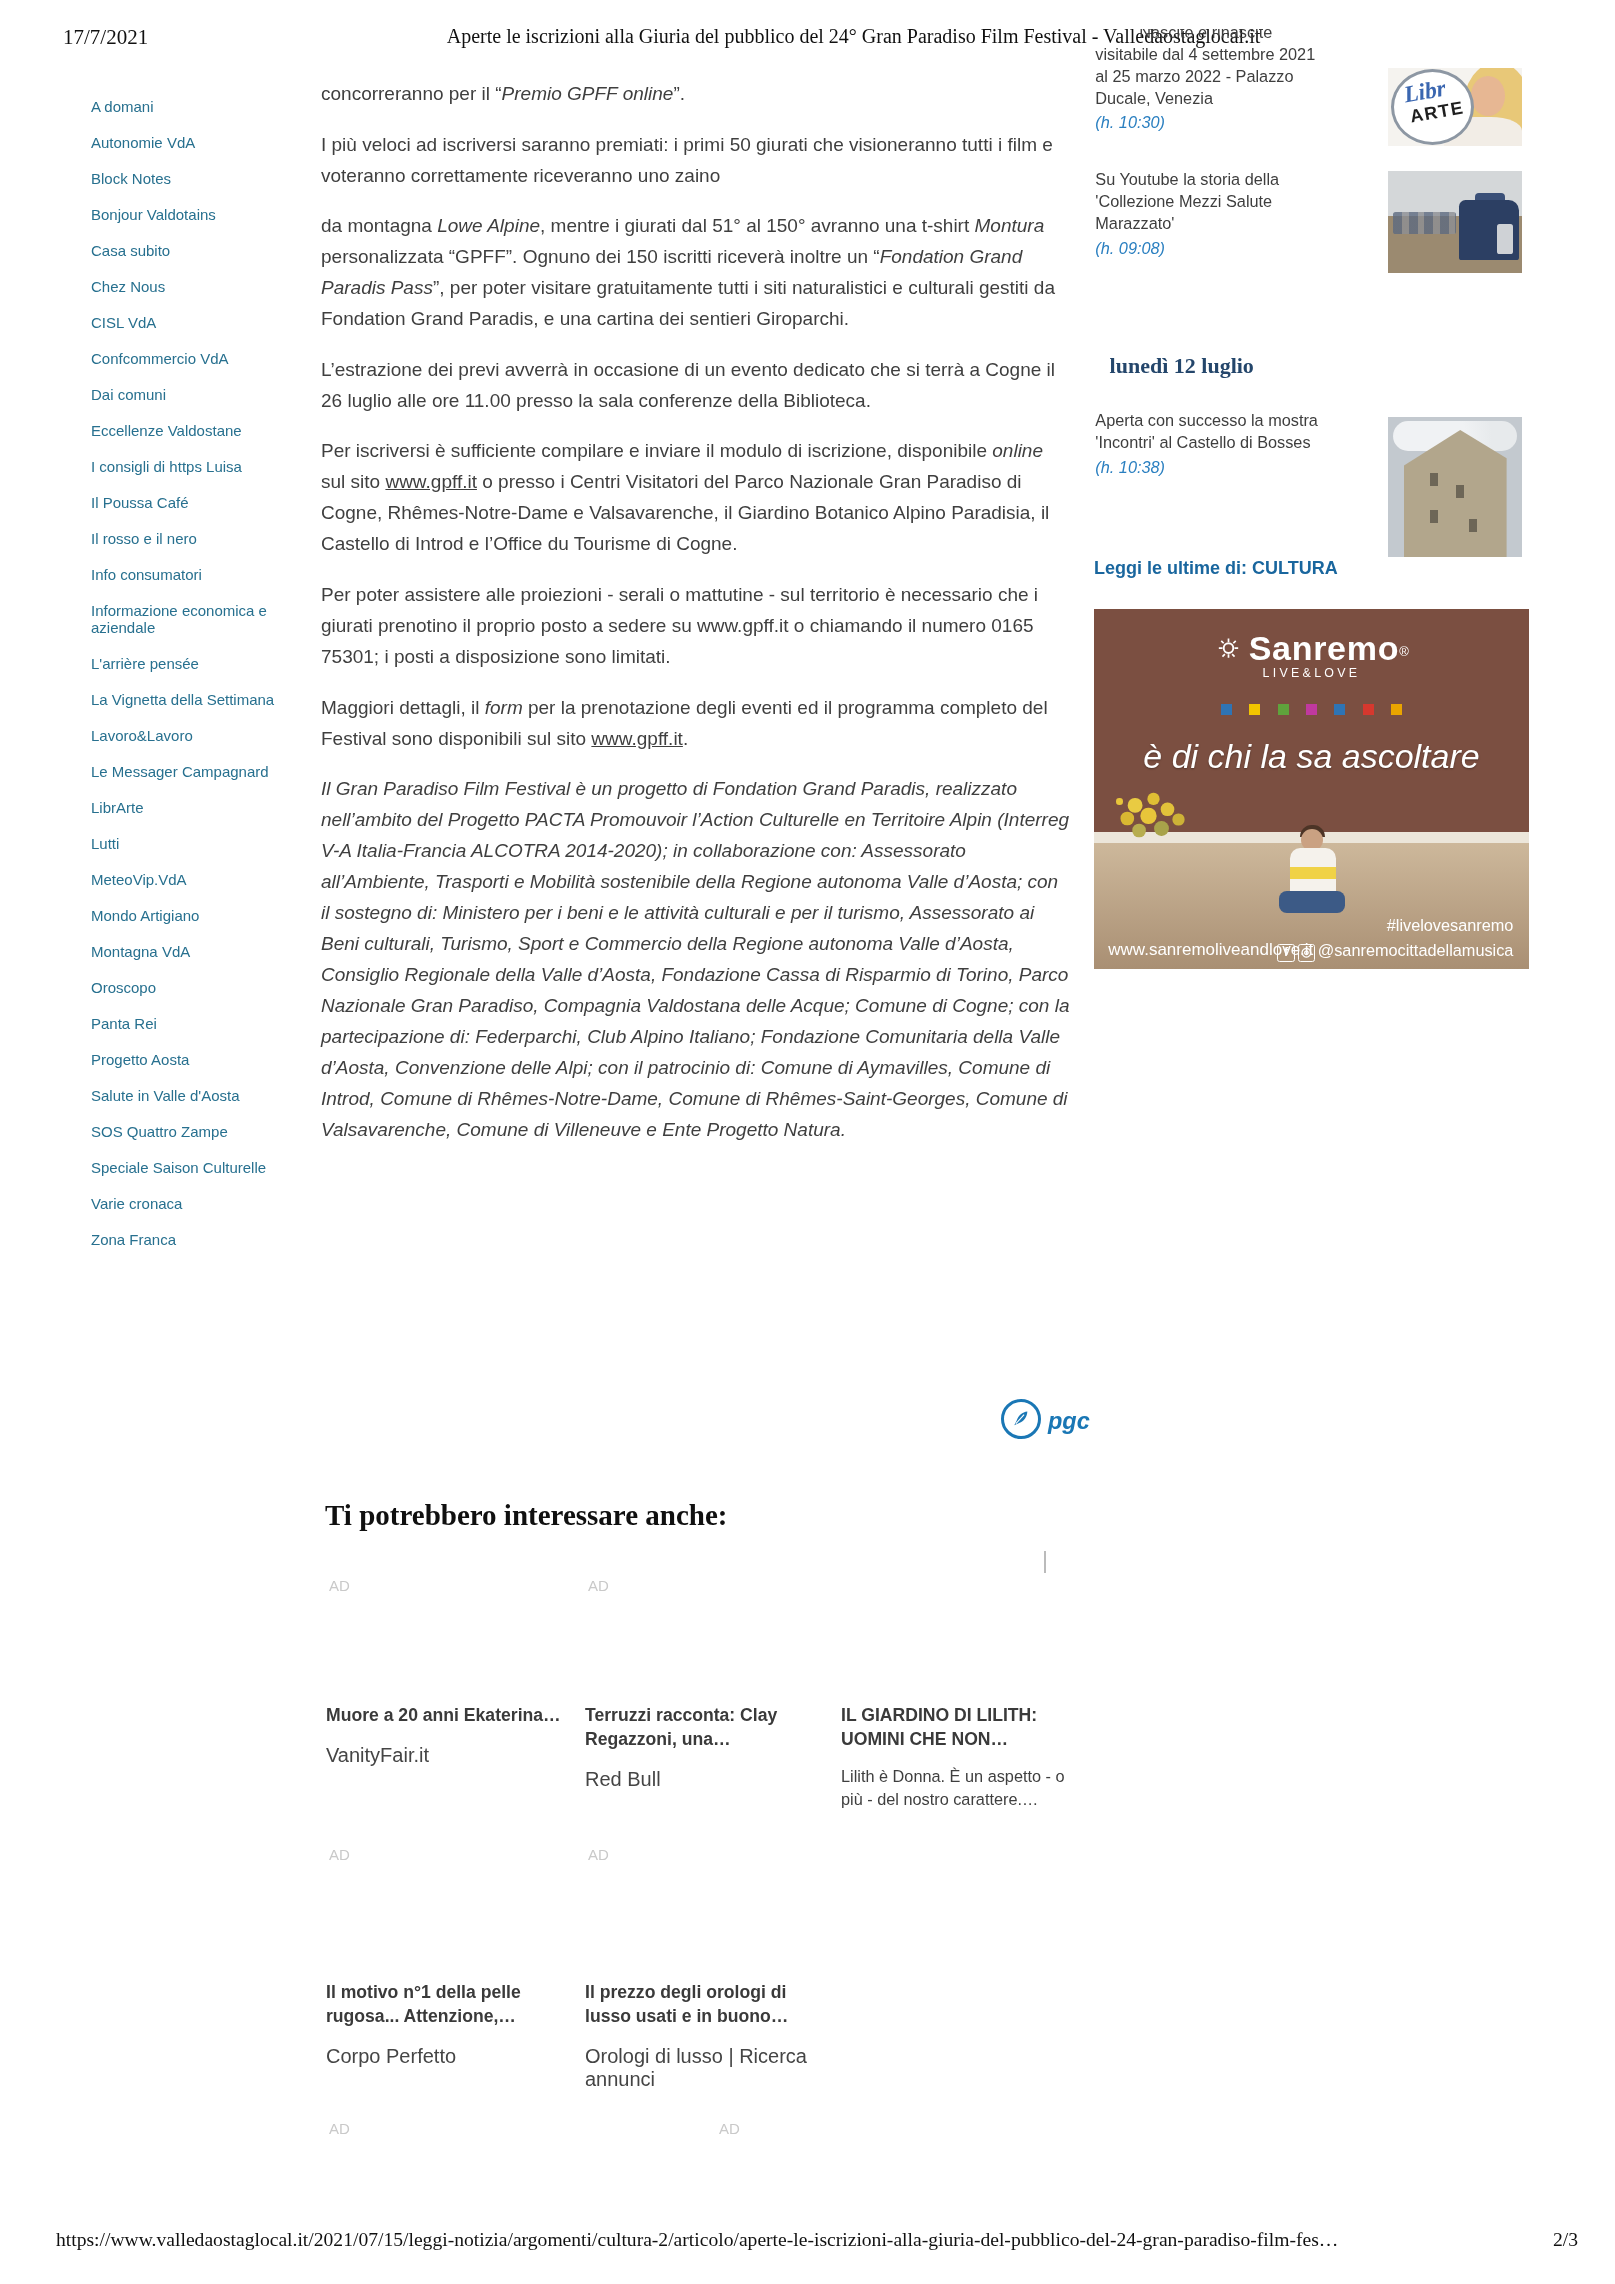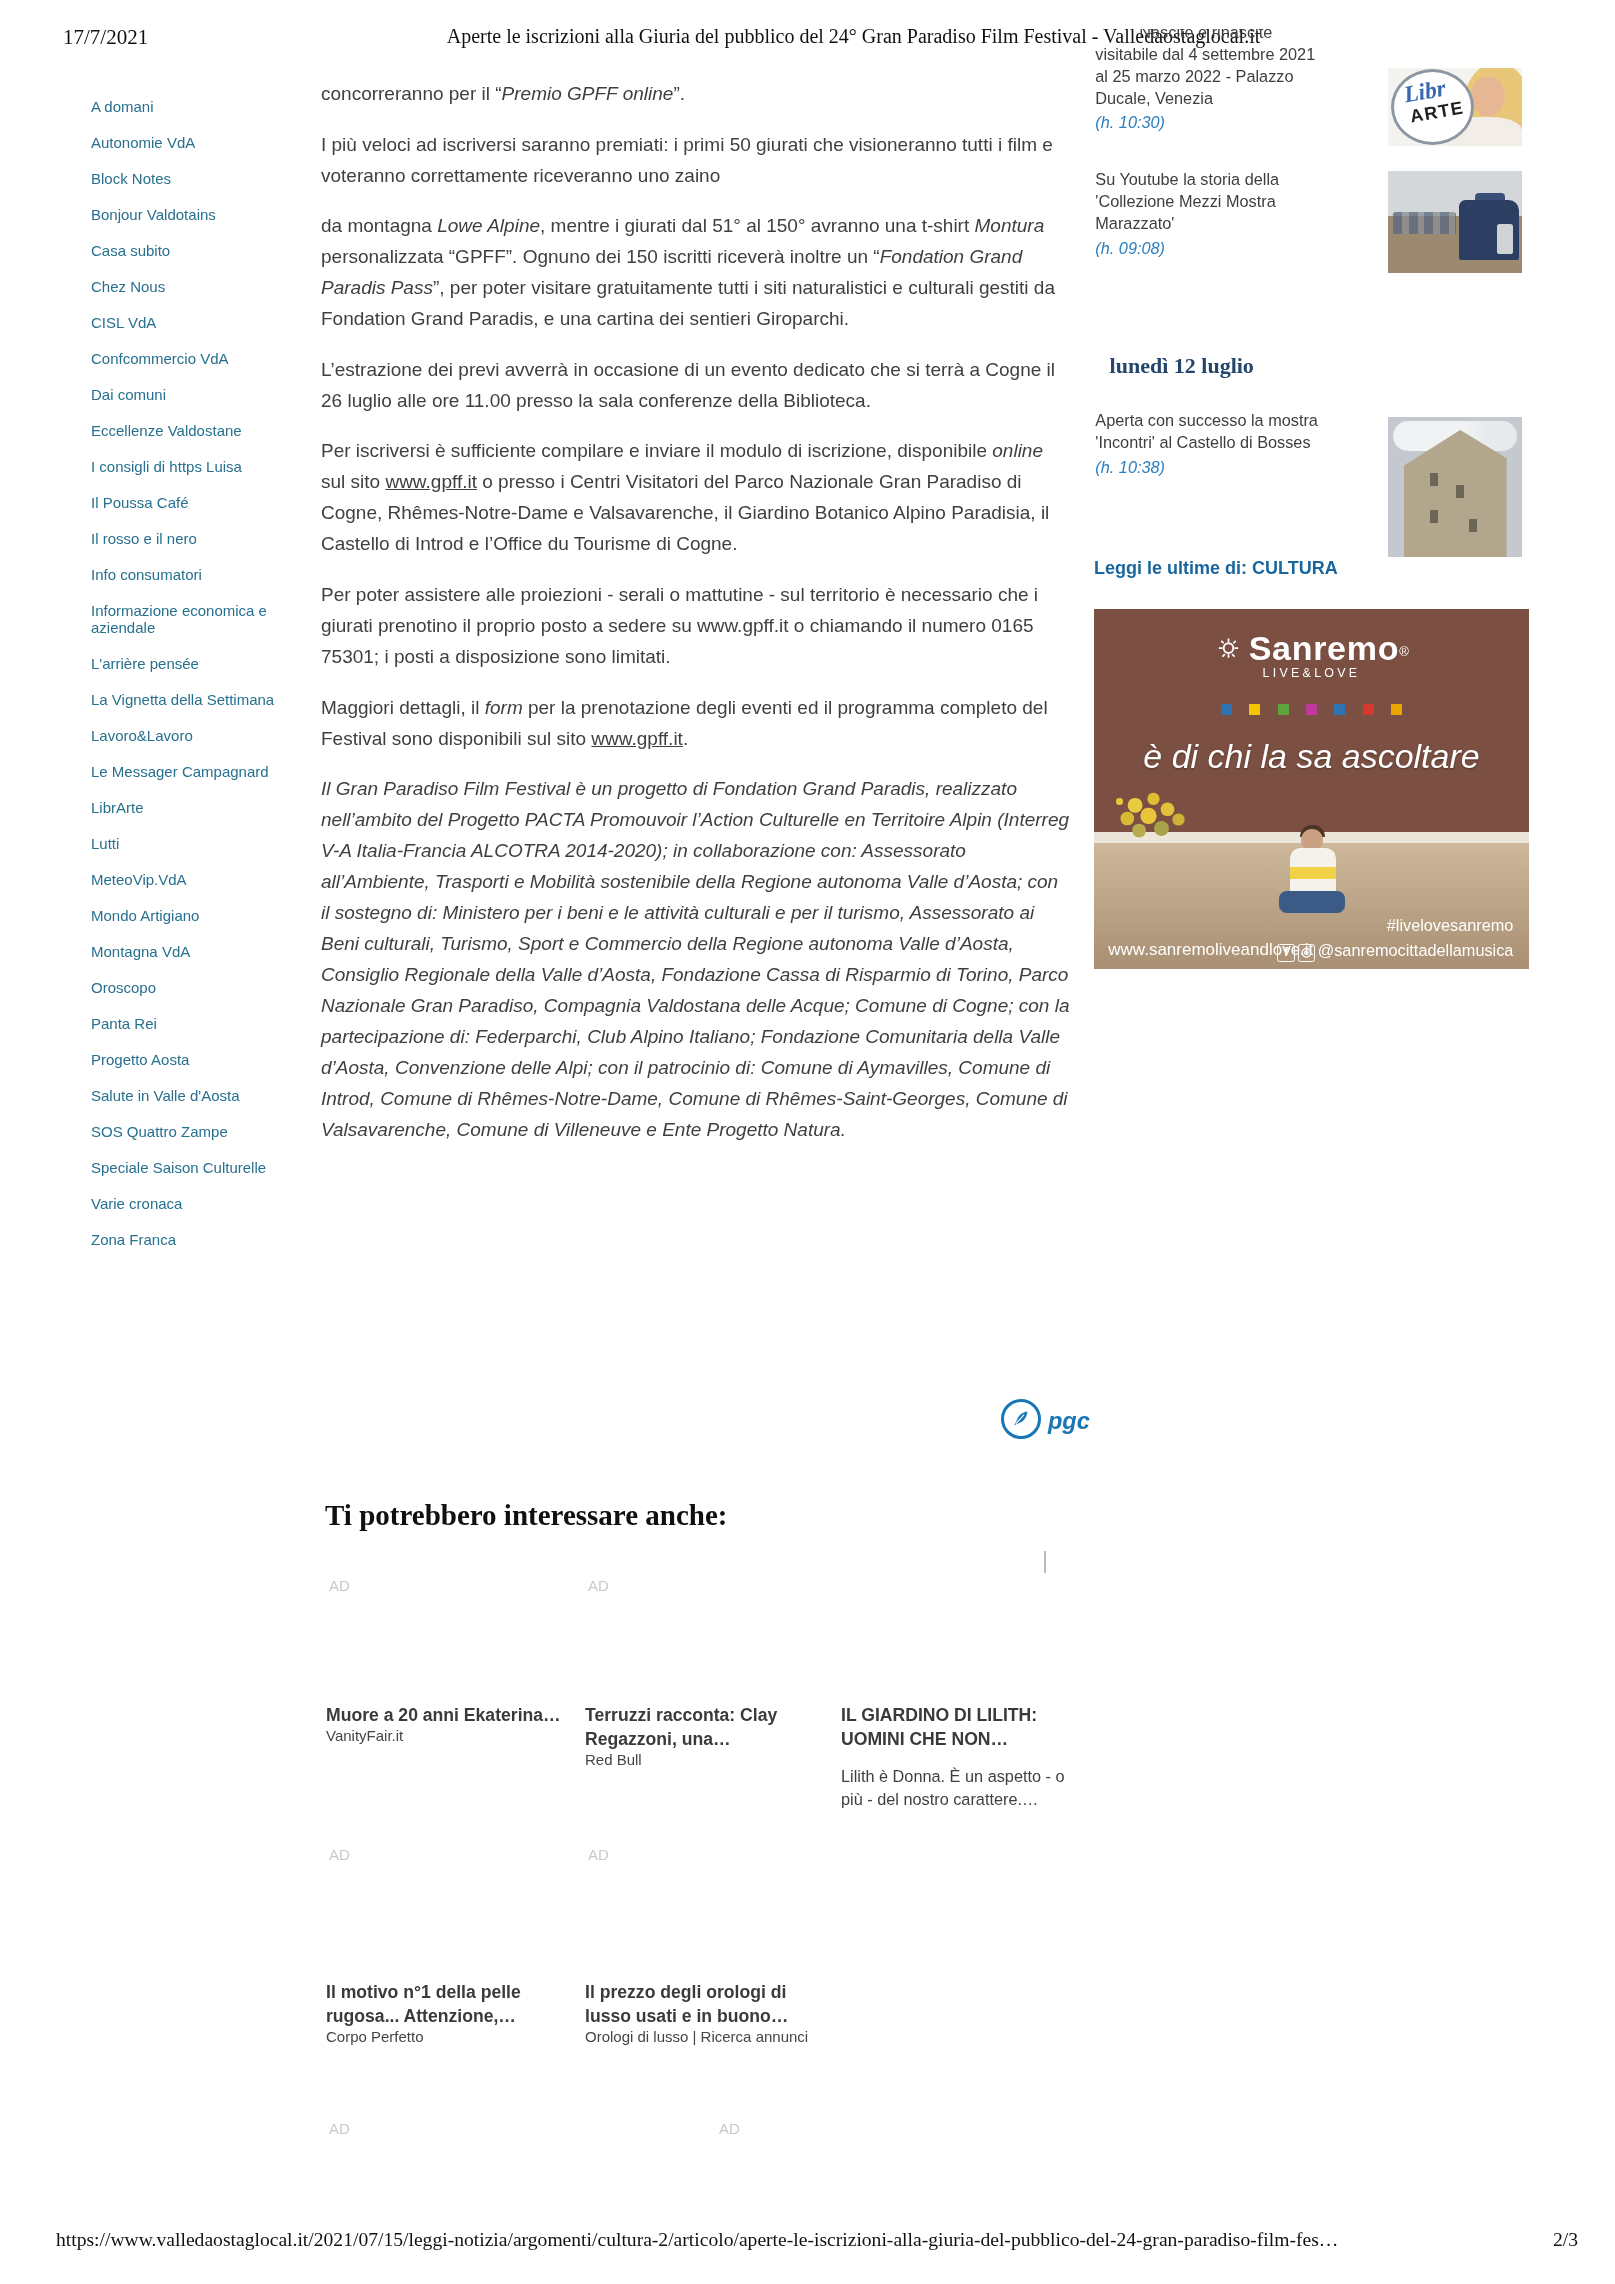--- a/index.html
+++ b/index.html
@@ -89,21 +89,21 @@
   .ad-hashtag{position:absolute;right:15.6px;bottom:34px;font-size:16.3px;color:#fff;}
   .ad-social{position:absolute;right:15.6px;bottom:9px;font-size:16.3px;color:#fff;}
   .soc-ic{display:inline-block;width:15.6px;height:15.6px;border:1.3px solid #fff;border-radius:2.6px;font-weight:bold;
           font-size:12.4px;line-height:14.3px;text-align:center;margin:0 2.6px -2.6px 0;}
   
   .rel-heading{position:absolute;left:325px;top:1499px;font:bold 29px "Liberation Serif",serif;color:#101010;}
   .carousel-tick{position:absolute;left:1044px;top:1551px;width:2px;height:22px;background:#bbb;}
   .adlab{position:absolute;font-size:15px;color:#c9c9c9;}
   .card{position:absolute;width:240px;cursor:pointer;}
   .card-title{font-weight:bold;font-size:17.6px;line-height:24px;color:#3a3a3a;}
-  .card-source{font-size:15px;color:#454545;}
+  .card-source{font-size:20px;color:#454545;margin-top:17px;}
   .card-desc{font-size:16.3px;line-height:23px;color:#3f3f3f;margin-top:14.3px;}
 </style>
 </head>
 <body>
 
 <div class="page">
 
   <div class="hdr-date">17/7/2021</div>
   <div class="hdr-title">Aperte le iscrizioni alla Giuria del pubblico del 24° Gran Paradiso Film Festival - Valledaostaglocal.it</div>
 
@@ -210,21 +210,21 @@
       <span class="t1-hair"></span>
       <span class="t1-face"></span>
       <span class="t1-shirt"></span>
       <span class="t1-ring"></span>
       <span class="t1-libr">Libr</span>
       <span class="t1-arte">ARTE</span>
     </div>
 
     <div class="news-text" style="top:168px">
       <div class="n-line">Su Youtube la storia della</div>
-      <div class="n-line">'Collezione Mezzi Mostra</div>
+      <div class="n-line">'Collezione Mezzi Salute</div>
       <div class="n-line">Marazzato'</div>
       <div class="n-time">(h. 09:08)</div>
     </div>
     <div class="thumb" id="thumb2">
       <span class="t2-row"></span>
       <span class="t2-cab"></span>
       <span class="t2-truck"></span>
       <span class="t2-grill"></span>
     </div>
 

